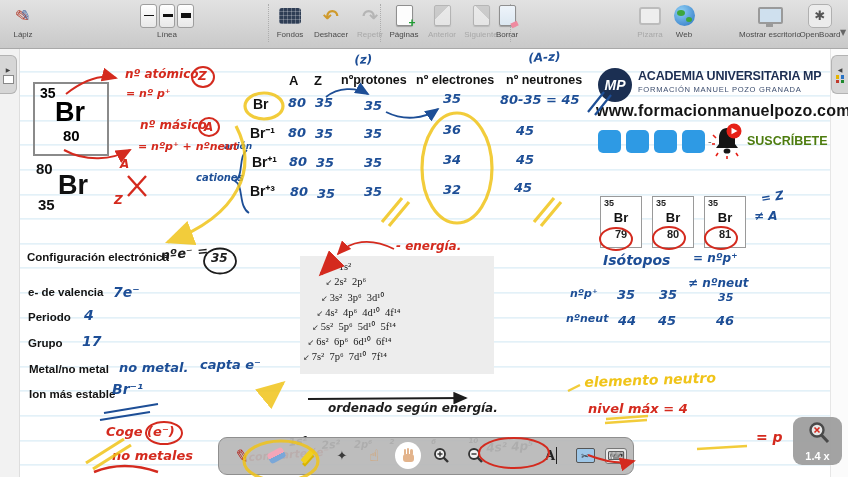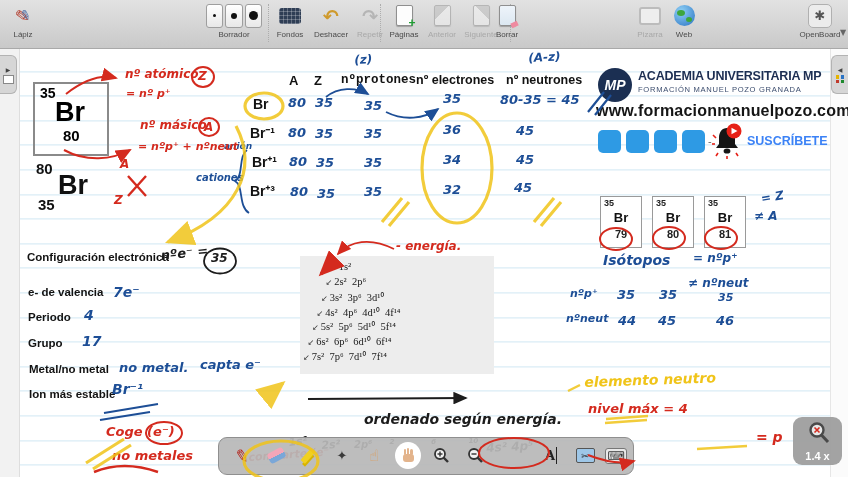--- a/index.html
+++ b/index.html
@@ -40,21 +40,21 @@
   .isobox .m{position:absolute;left:0;right:0;top:31px;text-align:center;font-size:11px;font-weight:bold;color:#222}
   #moeller{position:absolute;left:300px;top:256px;width:194px;height:118px;background:#ededed;z-index:3}
   .mrow{position:absolute;font-family:"Liberation Serif",serif;font-size:10.5px;color:#1a1a1a;white-space:pre}
   .mrow::before{content:"↙ ";font-size:8px;color:#333}
   #mp{position:absolute;left:598px;top:68px;width:34px;height:34px;border-radius:50%;background:#1b2f52;color:#fff;display:flex;align-items:center;justify-content:center;font-weight:bold;font-style:italic;font-size:14px;z-index:3}
   #btitle{position:absolute;left:638px;top:69px;font-size:12.5px;font-weight:bold;color:#1c2e52;letter-spacing:-0.2px;z-index:3;white-space:nowrap}
   #bsub{position:absolute;left:638px;top:85px;font-size:7.6px;color:#3c4d6e;letter-spacing:.7px;z-index:3;white-space:nowrap}
   #burl{position:absolute;left:596px;top:102px;font-size:16px;font-weight:bold;color:#151515;letter-spacing:.2px;z-index:3;white-space:nowrap}
   .soc{position:absolute;top:130px;width:23px;height:23px;border-radius:5px;background:#2e9ae4;color:#fff;display:flex;align-items:center;justify-content:center;font-size:13px;font-weight:bold;z-index:3;font-family:"DejaVu Sans",sans-serif}
   #bdash{position:absolute;left:708px;top:135px;color:#666;font-size:11px;z-index:3}
-  #subsc{position:absolute;left:747px;top:134px;font-size:12.5px;font-weight:bold;color:#3b82f6;z-index:3}
+  #subsc{position:absolute;left:747px;top:134px;font-size:12.5px;font-weight:bold;color:#4d7c0f;z-index:3}
   
   #pal{position:absolute;left:218px;top:437px;width:414px;height:36px;border-radius:9px;background:rgba(184,184,184,.93);border:1px solid #8f8f8f;z-index:6}
   .pic{position:absolute;top:4px;width:26px;height:27px;display:flex;align-items:center;justify-content:center;z-index:6}
   #palm{background:#fff;border-radius:50%}
   
   #zoomw{position:absolute;left:793px;top:417px;width:49px;height:48px;border-radius:9px;background:rgba(158,158,158,.95);z-index:6;text-align:center}
   #zoomlbl{position:absolute;left:0;right:0;bottom:3px;color:#fff;font-weight:bold;font-size:11px}
   
   .tab{position:absolute;top:55px;width:16px;height:37px;background:#d6d6d6;border:1px solid #b3b3b3;z-index:9;display:flex;flex-direction:column;align-items:center;justify-content:center;gap:2px}
   #ltab{left:0;border-left:none;border-radius:0 6px 6px 0}
@@ -69,33 +69,33 @@
 <body>
 
 <div id="toolbar">
   <div class="tg" style="left:6px;width:34px">
     <div class="icn">
       <span class="glyph" style="font-size:17px;color:#b23a2a;transform:rotate(-8deg)">✎</span>
       <span class="glyph" style="font-size:13px;color:#4a6ea8;margin-left:-9px;transform:rotate(18deg)">✎</span>
     </div>
     <div class="lbl">Lápiz</div>
   </div>
-  <div class="tg" style="left:205px;width:58px">
-    <div class="icn">
-      <span class="erabtn">
-          <i style="left:6px;top:9px;width:3px;height:3px"></i>
-        </span>
-      <span class="erabtn">
-          <i style="left:5px;top:8px;width:6px;height:6px"></i>
-        </span>
-      <span class="erabtn">
-          <i style="left:3px;top:6px;width:9px;height:9px"></i>
-        </span>
-    </div>
-    <div class="lbl">Borrador</div>
+  <div class="tg" style="left:139px;width:56px">
+    <div class="icn">
+      <span class="linebtn">
+          <i style="top:10px;width:10px;height:1.5px"></i>
+        </span>
+      <span class="linebtn">
+          <i style="top:9px;width:10px;height:3px"></i>
+        </span>
+      <span class="linebtn">
+          <i style="top:8px;width:10px;height:5px"></i>
+        </span>
+    </div>
+    <div class="lbl">Línea</div>
   </div>
   <div class="sep" style="left:268px"></div>
   <div class="tg" style="left:272px;width:36px">
     <div class="icn">
       <span style="width:22px;height:16px;background:#2f3e55;border-radius:3px;background-image:repeating-linear-gradient(0deg,rgba(255,255,255,.25) 0 1px,transparent 1px 4px),repeating-linear-gradient(90deg,rgba(255,255,255,.25) 0 1px,transparent 1px 4px)"></span>
     </div>
     <div class="lbl">Fondos</div>
   </div>
   <div class="tg" style="left:311px;width:40px">
     <div class="icn">
@@ -147,35 +147,43 @@
   </div>
   <div class="tg" style="left:668px;width:32px">
     <div class="icn">
       <span style="width:21px;height:21px;border-radius:50%;background:radial-gradient(circle at 35% 30%,#8fd0f5,#2a73c4);position:relative">
         <i style="position:absolute;left:3px;top:5px;width:8px;height:6px;background:#3da63d;border-radius:50%"></i>
         <i style="position:absolute;right:3px;bottom:4px;width:6px;height:5px;background:#3da63d;border-radius:50%"></i>
       </span>
     </div>
     <div class="lbl">Web</div>
   </div>
+  <div class="tg" style="left:736px;width:68px">
+    <div class="icn">
+      <span style="width:21px;height:13px;background:#cfe0ee;border:2px solid #9a9a9a;border-radius:2px;position:relative">
+          <i style="position:absolute;left:6px;bottom:-5px;width:7px;height:3px;background:#9a9a9a"></i>
+        </span>
+    </div>
+    <div class="lbl">Mostrar escritorio</div>
+  </div>
   <div class="tg" style="left:799px;width:42px">
     <div class="icn">
       <span style="width:22px;height:22px;border-radius:5px;background:#ececec;border:1px solid #b0b0b0;display:flex;align-items:center;justify-content:center">
           <b class="glyph" style="font-size:13px;color:#555;font-weight:normal">✱</b>
         </span>
     </div>
     <div class="lbl">OpenBoard</div>
   </div>
   <div class="glyph" style="position:absolute;left:840px;top:28px;font-size:8px;color:#666">▼</div>
 </div>
 
 <div id="canvas">
     <span class="ink p" style="left: 289px; top: 26px; font-size: 13px;">A</span>
     <span class="ink p" style="left: 314px; top: 26px; font-size: 13px;">Z</span>
-    <span class="ink p" style="left: 341px; top: 26px; font-size: 12.5px; font-family: Liberation Mono, monospace;">nºprotones</span>
+    <span class="ink p" style="left: 341px; top: 26px; font-size: 12.5px;">nºprotones</span>
     <span class="ink p" style="left: 416px; top: 26px; font-size: 12.5px;">nº electrones</span>
     <span class="ink p" style="left: 506px; top: 26px; font-size: 12.5px;">nº neutrones</span>
     <span class="ink b" style="left: 354px; top: 6px; font-size: 12px; transform: rotate(-3deg);">(z)</span>
     <span class="ink b" style="left: 528px; top: 4px; font-size: 12px; transform: rotate(-3deg);">(A-z)</span>
     <span class="ink p" style="left: 253px; top: 49px; font-size: 14px;">Br</span>
     <span class="ink p" style="left: 250px; top: 78px; font-size: 14px;">Br⁻¹</span>
     <span class="ink p" style="left: 252px; top: 107px; font-size: 14px;">Br⁺¹</span>
     <span class="ink p" style="left: 250px; top: 136px; font-size: 14px;">Br⁺³</span>
     <span class="ink b" style="left: 288px; top: 48px; font-size: 13px;">80</span>
     <span class="ink b" style="left: 315px; top: 48px; font-size: 13px;">35</span>
@@ -228,21 +236,21 @@
     <span class="ink p" style="left: 29px; top: 340px; font-size: 11.5px;">Ion más estable</span>
     <span class="ink k" style="left: 160px; top: 201px; font-size: 13px; transform: rotate(-6deg);">nºe⁻ =</span>
     <span class="ink k" style="left: 211px; top: 204px; font-size: 12px;">35</span>
     <span class="ink b" style="left: 113px; top: 237px; font-size: 14px;">7e⁻</span>
     <span class="ink b" style="left: 84px; top: 260px; font-size: 14px;">4</span>
     <span class="ink b" style="left: 82px; top: 286px; font-size: 14px;">17</span>
     <span class="ink b" style="left: 119px; top: 313px; font-size: 13px;">no metal.</span>
     <span class="ink b" style="left: 200px; top: 310px; font-size: 13px; text-align: center;">capta e⁻</span>
     <span class="ink b" style="left: 112px; top: 334px; font-size: 14px;">Br⁻¹</span>
     <span class="ink r" style="left: 396px; top: 192px; font-size: 12px;">- energía.</span>
-    <span class="ink k" style="left: 328px; top: 364px; font-size: 14px; margin-left: 36px;">ordenado según energía.</span>
+    <span class="ink k" style="left: 328px; top: 354px; font-size: 12px;">ordenado según energía.</span>
     <span class="ink y" style="left: 584px; top: 327px; font-size: 14px; transform: rotate(-2deg);">elemento neutro</span>
     <span class="ink r" style="left: 588px; top: 354px; font-size: 13px;">nivel máx = 4</span>
     <span class="ink r ov" style="left: 756px; top: 382px; font-size: 14px;">= p</span>
     <span class="ink r" style="left: 106px; top: 377px; font-size: 13px;">Coge (e⁻)</span>
     <span class="ink r" style="left: 112px; top: 401px; font-size: 13px;">no metales</span>
     <span class="ink r ov" style="left: 248px; top: 404px; font-size: 11px; transform: rotate(-4deg);">comparte (e⁻</span>
     <span class="ink k ov" style="left: 288px; top: 389px; font-size: 11px; transform: rotate(-6deg);">1s²</span>
     <span class="ink k ov" style="left: 321px; top: 392px; font-size: 11px; transform: rotate(-4deg);">2s²</span>
     <span class="ink k ov" style="left: 354px; top: 392px; font-size: 10px;">2p⁶</span>
     <span class="ink k ov" style="left: 389px; top: 390px; font-size: 12px;">²</span>

